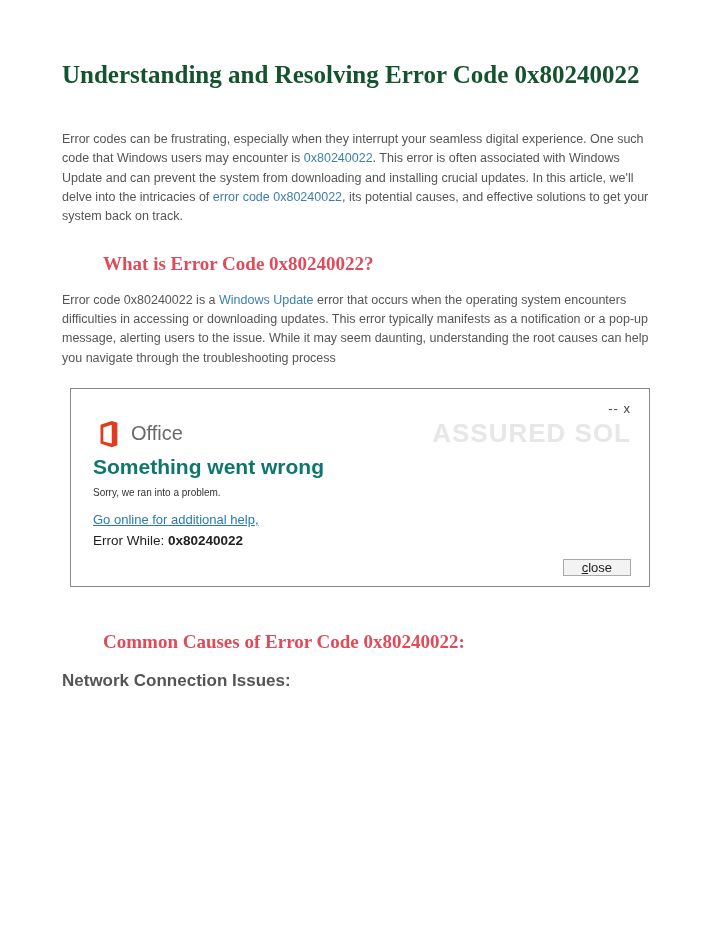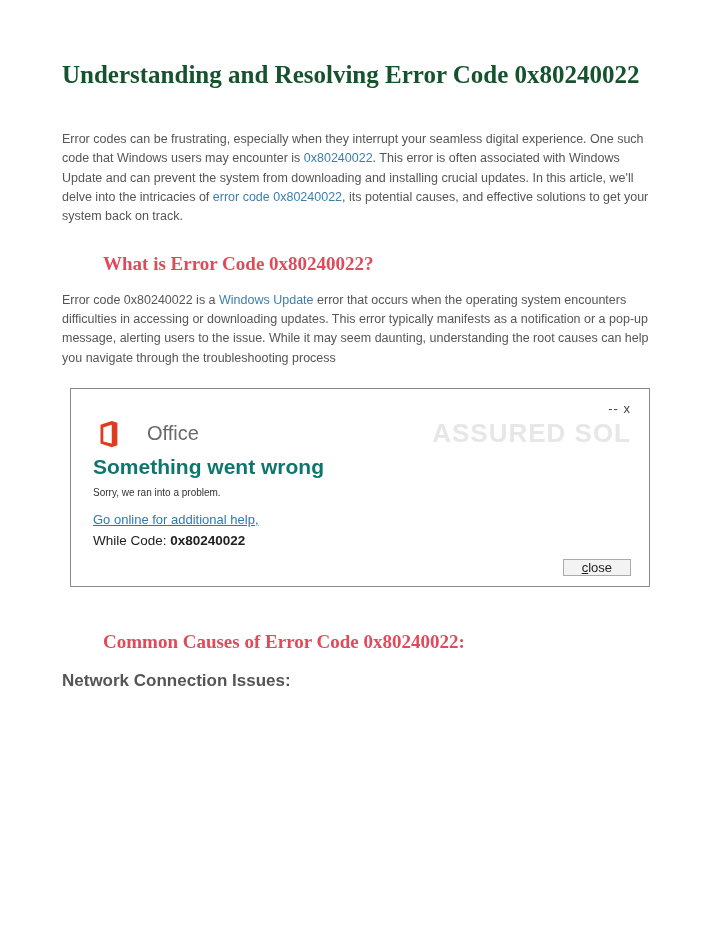--- a/index.html
+++ b/index.html
@@ -63,21 +63,20 @@
     align-items: center;
     justify-content: space-between;
     margin-bottom: 6px;
   }
   .office-block { display: flex; align-items: center; gap: 8px; }
   .office-icon { width: 30px; height: 30px; }
   .office-text {
     font-size: 20px;
     color: #6a6a6a;
     font-weight: 400;
-    margin-left: 16px;
   }
   .watermark {
     font-size: 26px;
     font-weight: 600;
     color: #e7e7e7;
     letter-spacing: 1px;
     white-space: nowrap;
   }
   .sww {
     color: #0f766e;
@@ -144,21 +143,21 @@
           <path fill="#e23a1e" d="M20 2 L8 6 L8 26 L20 30 L26 28 L26 4 Z M20 6 L20 26 L11 24 L11 9 Z"></path>
         </svg>
         <span class="office-text">Office</span>
       </div>
       <div class="watermark">ASSURED SOL</div>
     </div>
     <div class="sww">Something went wrong</div>
     <div class="sorry">Sorry, we ran into a problem.</div>
     <a class="help-link">Go online for additional help,</a>
     <div class="errcode">
-      <span>While Code: </span><span class="bold">0x80240022</span>
+      <span>Error While: </span><span class="bold">0x80240022</span>
     </div>
     <div class="dialog-footer">
       <span class="close-btn"><span class="u">c</span><span>lose</span></span>
     </div>
   </div>
 </div>
 
 <h2 class="h2">Common Causes of Error Code 0x80240022:</h2>
 
 <div class="subhead">Network Connection Issues:</div>

